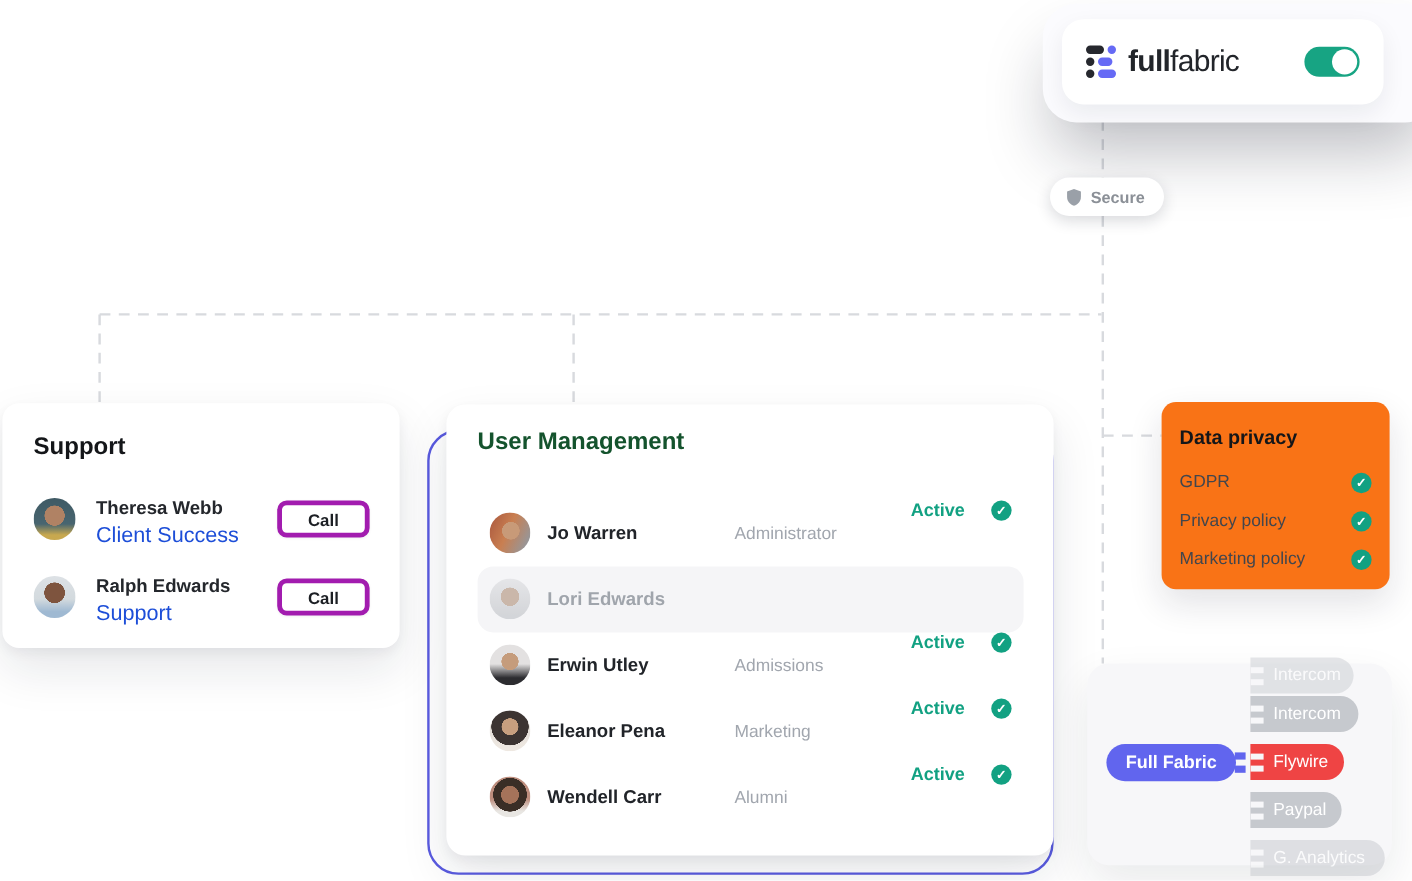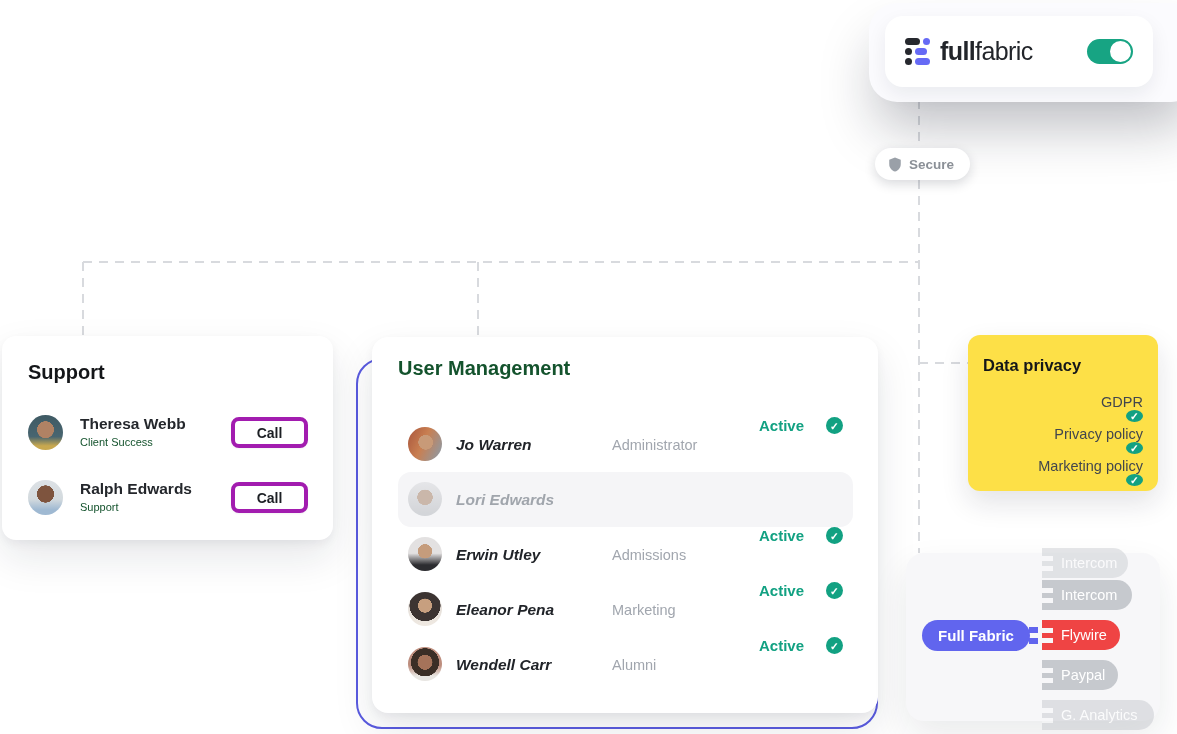--- a/index.html
+++ b/index.html
@@ -44,48 +44,48 @@
   .shield { width:14px; height:15px; fill:#9aa0a8; }
 
   
   .support { left:2px; top:336px; width:331px; height:204px; border-radius:14px; }
   .s-title { position:absolute; left:26px; top:25px; font-size:20px; font-weight:700; color:#141619; }
   .s-row { position:absolute; left:26px; right:25px; height:36px; }
   .s-row.r1 { top:79px; } .s-row.r2 { top:144px; }
   .avatar { border-radius:50%; display:block; }
   .av35 { width:35px; height:35px; }
   .s-name { position:absolute; left:52px; top:0; font-size:15.5px; font-weight:700; color:#24272c; }
-  .s-role { position:absolute; left:52px; top:21px; font-size:11px; color:#14532d; }
+  .s-role { position:absolute; left:52px; top:21px; font-size:18px; color:#1d4ed8; }
   .call-btn { position:absolute; right:0; top:2px; width:77px; height:31px; background:#fff;
     border:4px solid #a21caf; border-radius:8px; font-family:inherit; font-size:14px; font-weight:700; color:#1c1f24;
     box-shadow:0 1px 2px rgba(20,25,45,.05); }
 
   
   .um { left:372px; top:337px; width:506px; height:376px; border-radius:16px; z-index:3; }
   .um-title { position:absolute; left:26px; top:20px; font-size:20px; font-weight:700; color:#14532d; }
   .um-rows { position:absolute; left:26px; right:25px; top:80px; }
   .um-row { position:relative; height:55px; }
   .um-row .avatar { position:absolute; left:10px; top:10px; width:34px; height:34px; }
-  .um-name { position:absolute; left:58px; top:19px; font-size:15.5px; font-weight:700; color:#212429;font-style:italic; }
+  .um-name { position:absolute; left:58px; top:19px; font-size:15.5px; font-weight:700; color:#212429; }
   .um-role { position:absolute; left:214px; top:20px; font-size:14.5px; color:#a1a6ae; }
   .um-status { position:absolute; right:10px; top:0; height:55px; display:flex; align-items:flex-start; gap:22px; }
   .st-active { font-size:15px; font-weight:700; color:#12a182; }
   .st-inactive { font-size:15px; color:#979ca4; }
   .badge-ic { border-radius:50%; color:#fff; display:flex; align-items:center; justify-content:center; }
   .ic-check { width:17px; height:17px; background:#12a182; font-size:10.5px; font-weight:900; }
   .ic-cross { width:19px; height:19px; background:#5d6168; font-size:10.5px; font-weight:900; }
   .um-row.inactive { background:#f5f5f7; border-radius:13px; }
   .um-row.inactive .um-name { color:#a0a5ac; }
   .um-row.inactive .avatar { opacity:.55; }
 
   
-  .privacy { left:968px; top:335px; width:190px; height:156px; border-radius:12px; background:#fde047;
+  .privacy { left:968px; top:335px; width:190px; height:156px; border-radius:12px; background:#f97316;
     box-shadow:0 12px 28px rgba(23,28,48,.12); }
   .p-title { position:absolute; left:15px; top:21px; font-size:16.5px; font-weight:700; color:#141619; }
-  .p-item { position:absolute; left:15px; right:15px; height:17px; display:flex; align-items:flex-end;flex-direction:column; }
+  .p-item { position:absolute; left:15px; right:15px; height:17px; display:flex; align-items:flex-start; }
   .p-item .plbl { font-size:14.5px; color:#42464d; }
   .p-item .badge-ic { margin-left:auto; } 
   .p-item.i0 { top:59px; } .p-item.i1 { top:91px; } .p-item.i2 { top:123px; }
 
   
   .integr { left:906px; top:553px; width:254px; height:168px; border-radius:18px; background:#f7f7f9;
     box-shadow:0 16px 36px rgba(23,28,48,.09); }
   .src-pill { position:absolute; left:16px; top:67px; width:108px; height:31px; background:#6165ee;
     border-radius:16px; color:#fff; font-size:15px; font-weight:700; display:flex; align-items:center;
     justify-content:center; z-index:2; }

